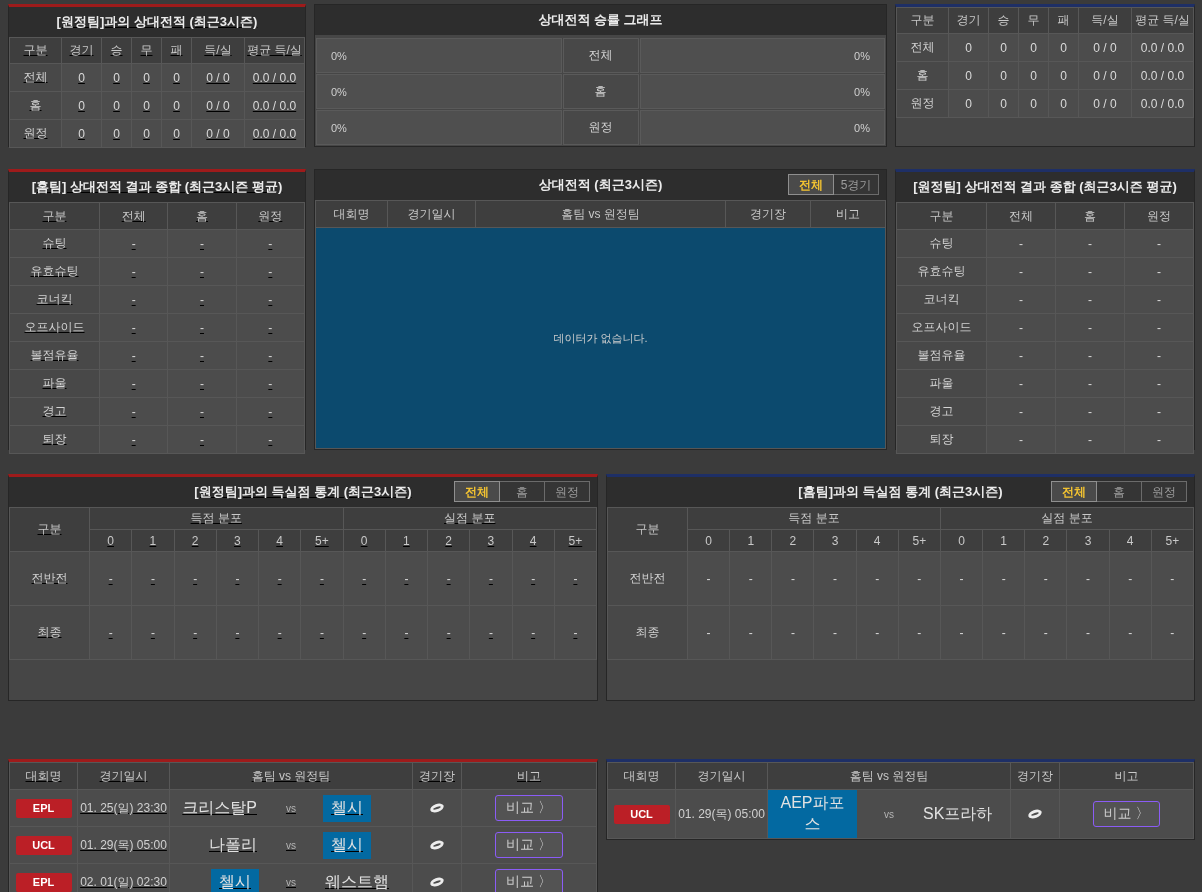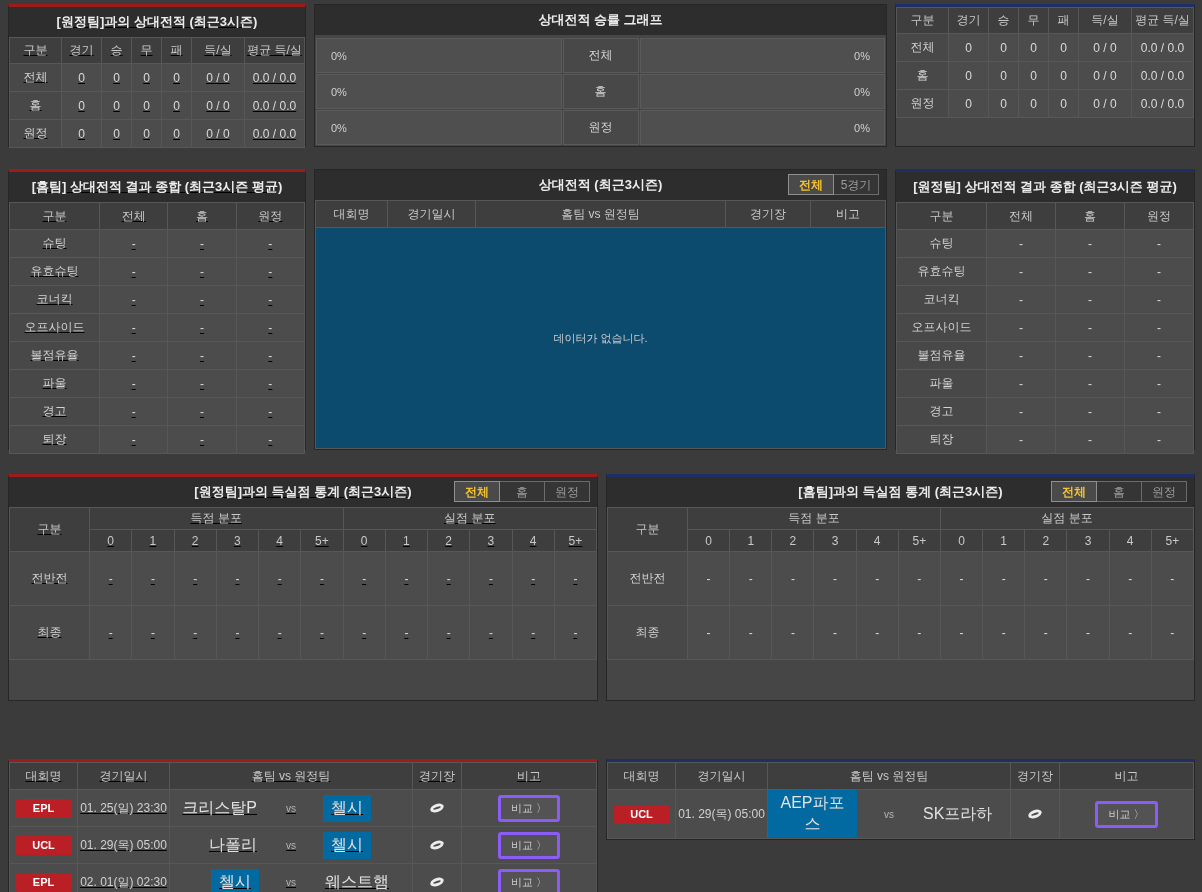--- a/index.html
+++ b/index.html
@@ -85,22 +85,22 @@
   .match .away { justify-self:start; margin-left:12px; }
   .team { font-size:16px; color:#e2e2e2; padding:3px 2px; }
   .team.team-box { background:#0369a1; padding:3px 8px; }
   .vs { text-align:center; color:#b5b5b5; font-size:10px; }
   .stadium-icon {
     display:inline-block; width:14px; height:8px;
     border:3px solid #ececec; border-radius:50%;
     transform:rotate(-20deg); cursor:pointer;
   }
   .compare-btn {
-    display:inline-block; padding:3px 10px; border:3px solid #8b5cf6; border-radius:3px;
-    font-size:11px; color:#cccccc; background:rgba(255,255,255,0.04); cursor:pointer; white-space:nowrap;
+    display:inline-block; padding:3px 10px; border:1px solid #8b5cf6; border-radius:3px;
+    font-size:14px; color:#cccccc; background:rgba(255,255,255,0.04); cursor:pointer; white-space:nowrap;
   }
   .dt { font-size:12px; color:#d0d0d0; }
 </style>
 </head>
 <body>
 
 <div class="page">
 
   <div class="row1">
 

